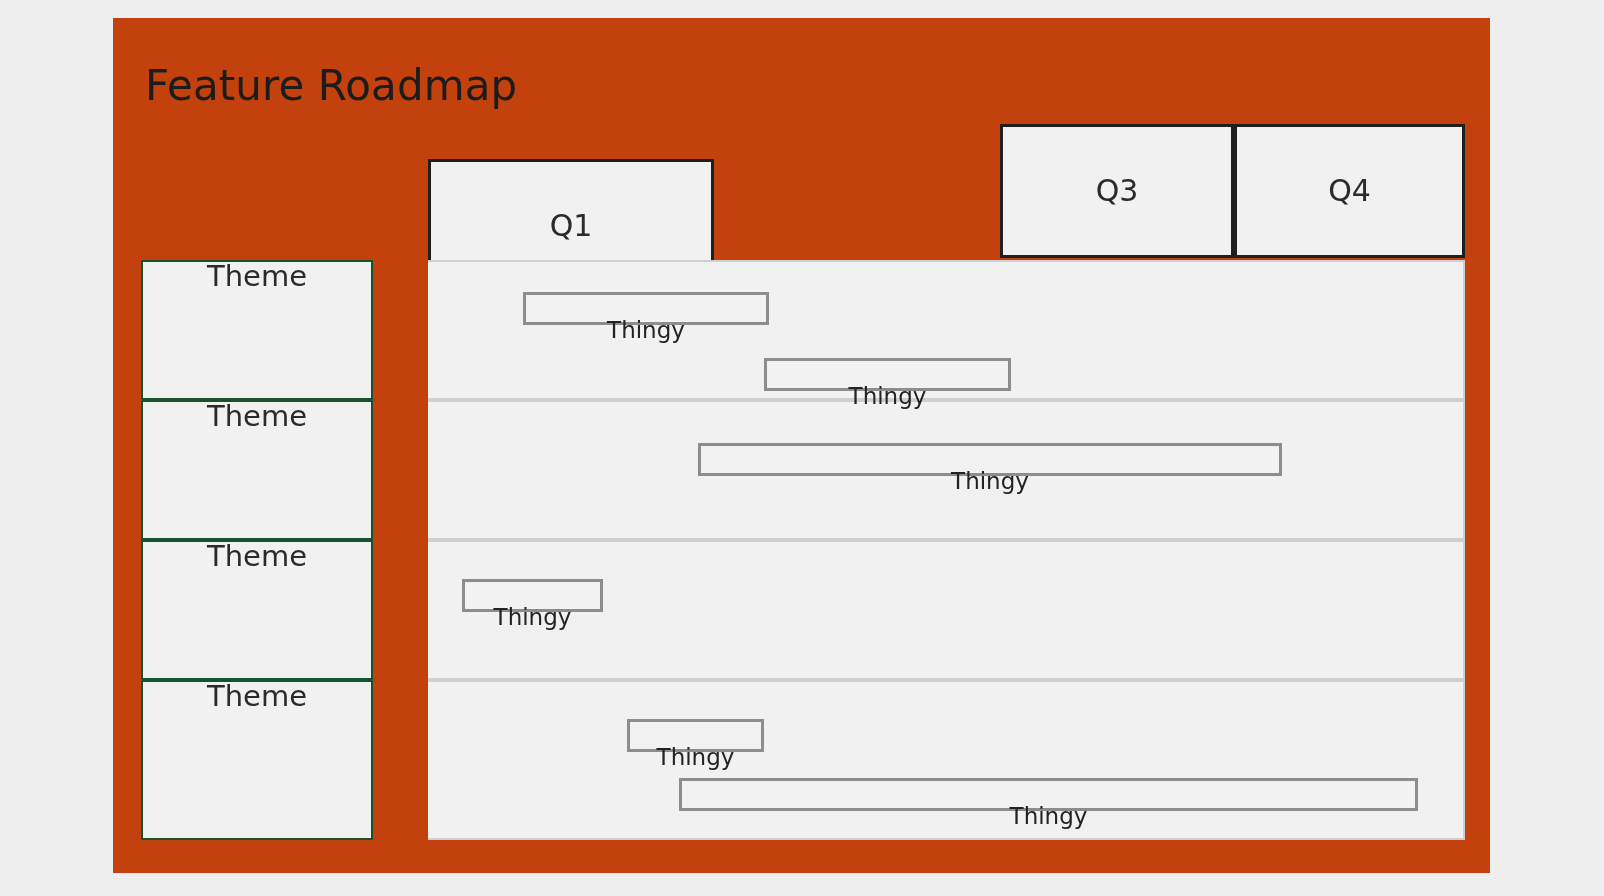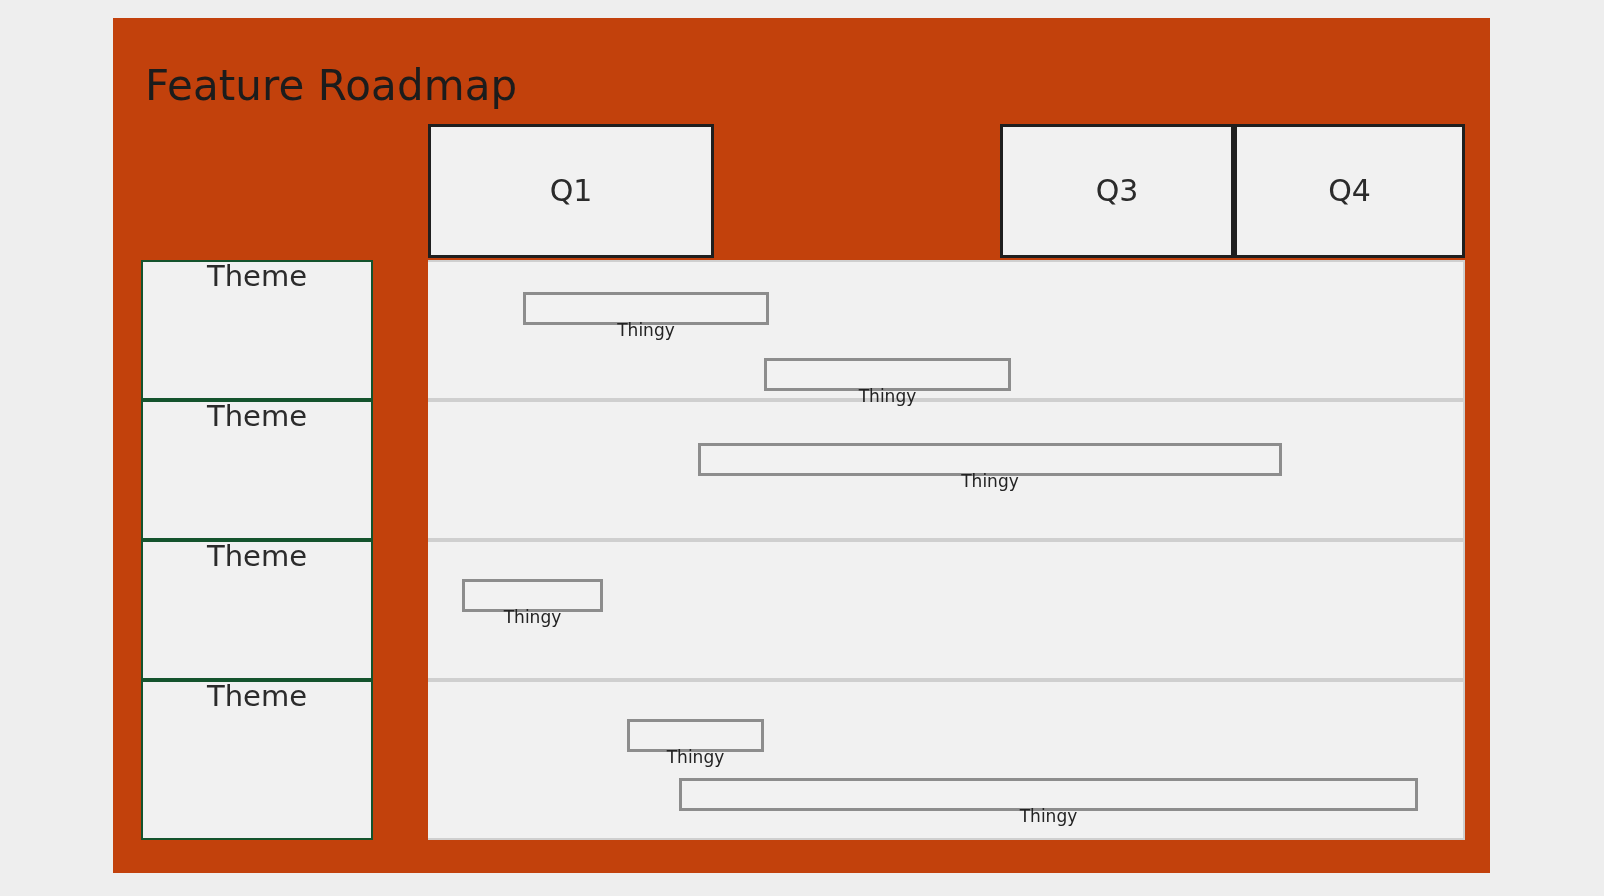--- a/index.html
+++ b/index.html
@@ -99,37 +99,37 @@
     position: absolute;
     height: 33px;
     box-sizing: border-box;
     background: #f2f2f2;
     border: 3px solid #8d8d8d;
     display: flex;
     align-items: center;
     justify-content: center;
   }
   .bar .bar-label {
-    font-size: 17px;
+    font-size: 23px;
     color: #232323;
     line-height: 1;
     white-space: nowrap;
     margin-top: 44px;
   }
 </style>
 </head>
 <body>
 
 <div id="slide-canvas">
 
   <div id="page-title">Feature Roadmap</div>
 
   <div id="roadmap-grid">
 
-    <div class="quarter-header" style="left:315px; width:286px;">
+    <div class="quarter-header" style="left:315px; width:286px;margin-top:35px;">
       <span class="q-label">Q1</span>
     </div>
     <div class="quarter-header" style="left:887px; width:234px;">
       <span class="q-label">Q3</span>
     </div>
     <div class="quarter-header" style="left:1121px; width:231px;">
       <span class="q-label">Q4</span>
     </div>
 
     <div class="lane" style="top:242px; height:140px;"></div>

